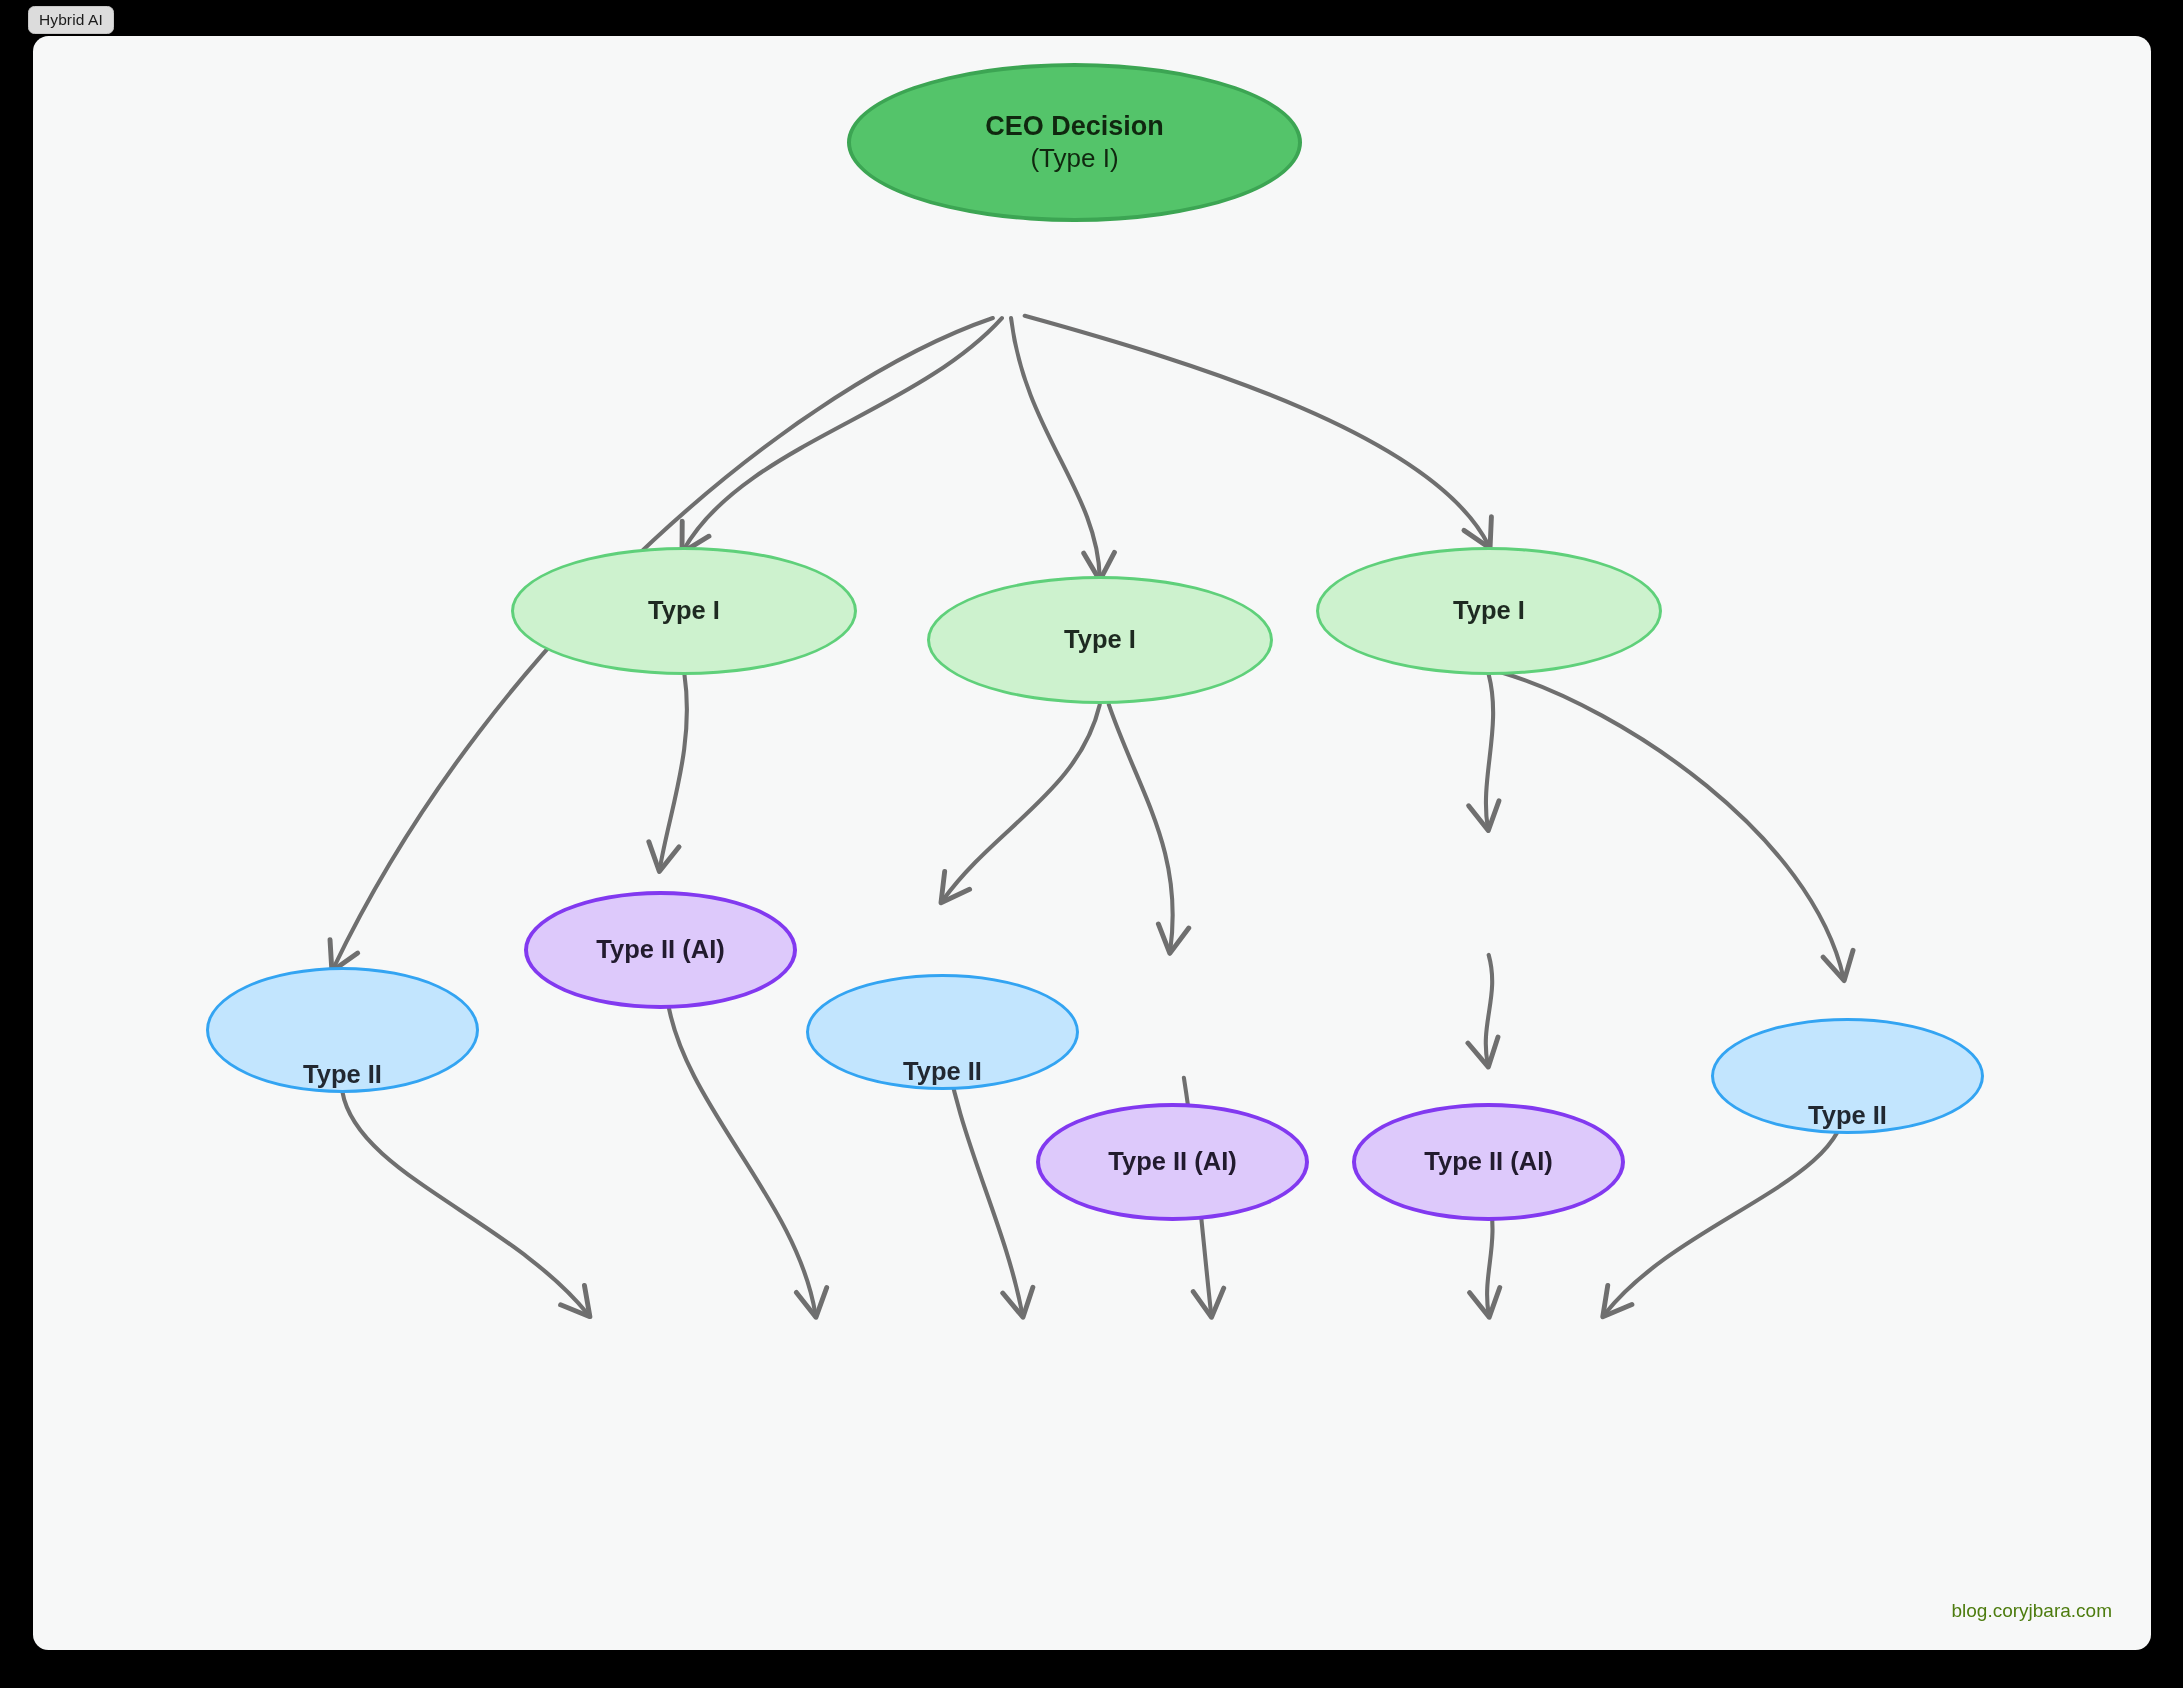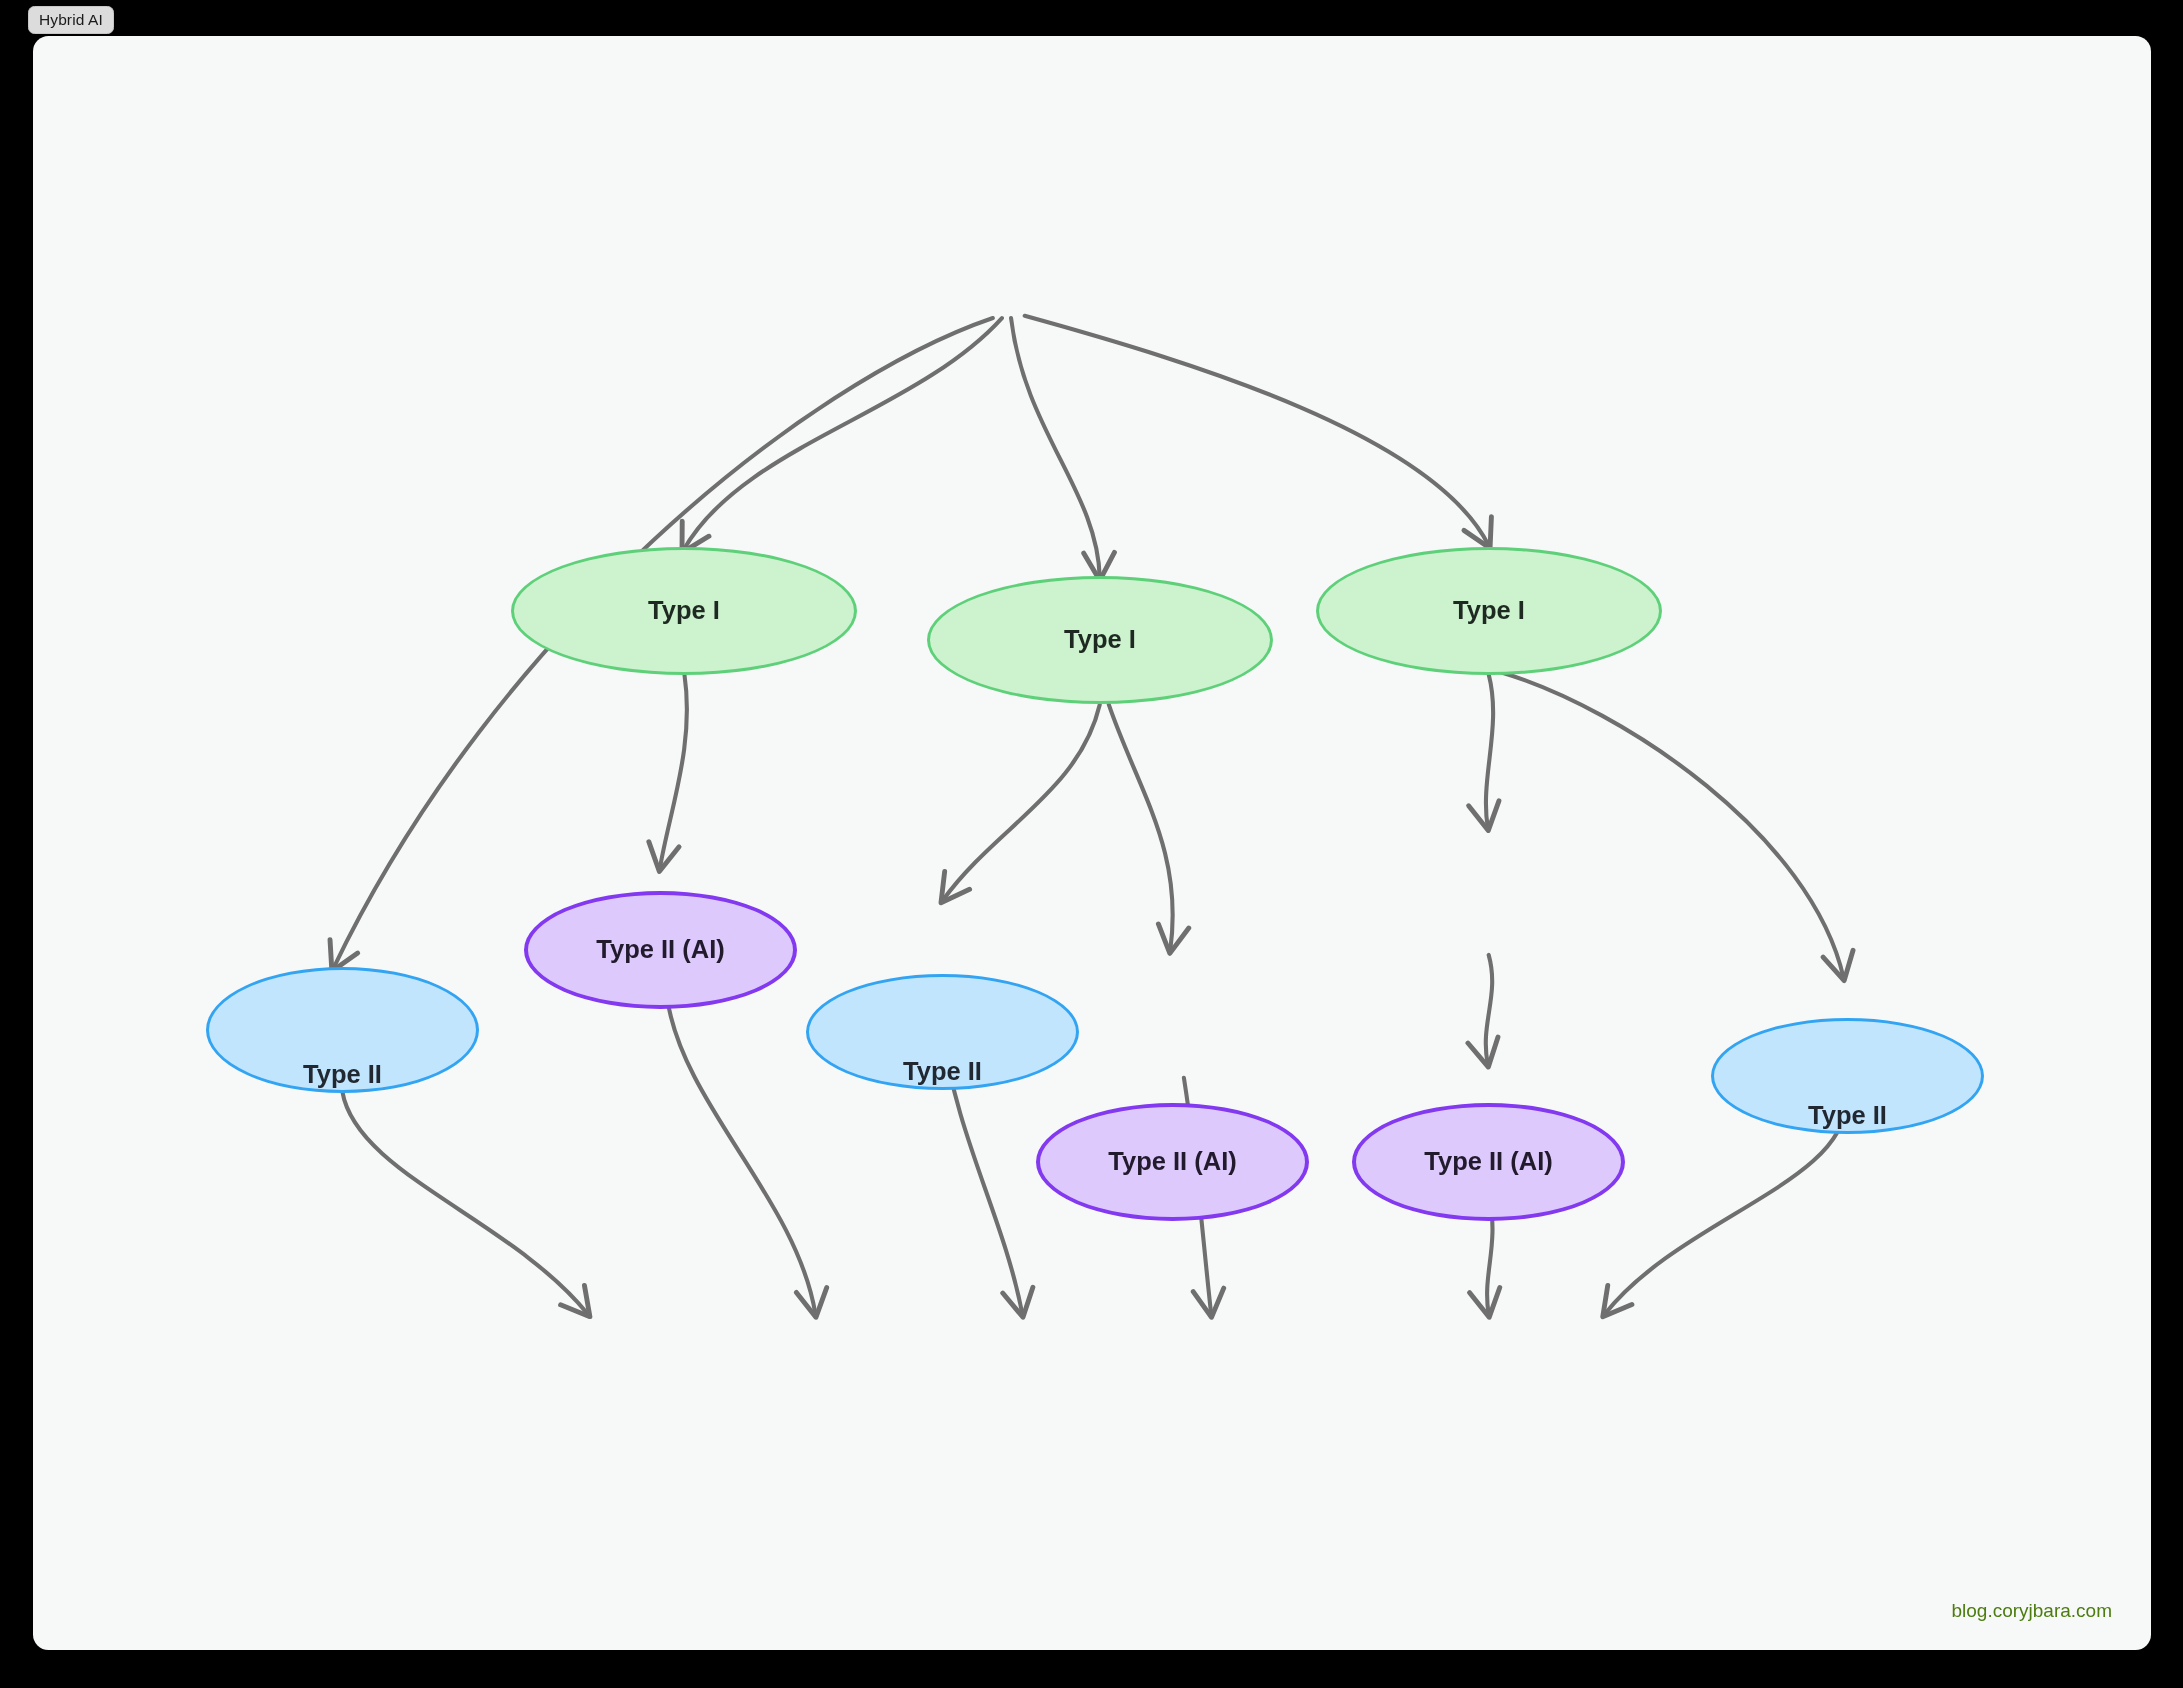--- a/index.html
+++ b/index.html
@@ -195,20 +195,24 @@
 
         <path d="M 680 2320 C 710 2500 1050 2600 1220 2810"></path>
         <path d="M 1395 2120 C 1430 2350 1680 2560 1720 2810"></path>
         <path d="M 2000 2190 C 2030 2420 2135 2600 2175 2810"></path>
         <path d="M 2530 2290 C 2560 2480 2570 2630 2590 2810"></path>
         <path d="M 3200 2545 C 3225 2660 3185 2720 3200 2810"></path>
         <path d="M 3985 2340 C 3990 2520 3620 2600 3455 2810"></path>
       </g>
     </svg>
 
+    <div class="node ellipse n-root" style="left:814px; top:27px; width:455px; height:159px;">
+      <span class="node-label">CEO Decision</span>
+      <span class="node-label sub">(Type I)</span>
+    </div>
 
     <div class="node ellipse n-typei" style="left:478px; top:511px; width:346px; height:128px;">
       <span class="node-label">Type I</span>
     </div>
 
     <div class="node ellipse n-typei" style="left:894px; top:540px; width:346px; height:128px;">
       <span class="node-label">Type I</span>
     </div>
 
     <div class="node ellipse n-typei" style="left:1283px; top:511px; width:346px; height:128px;">

